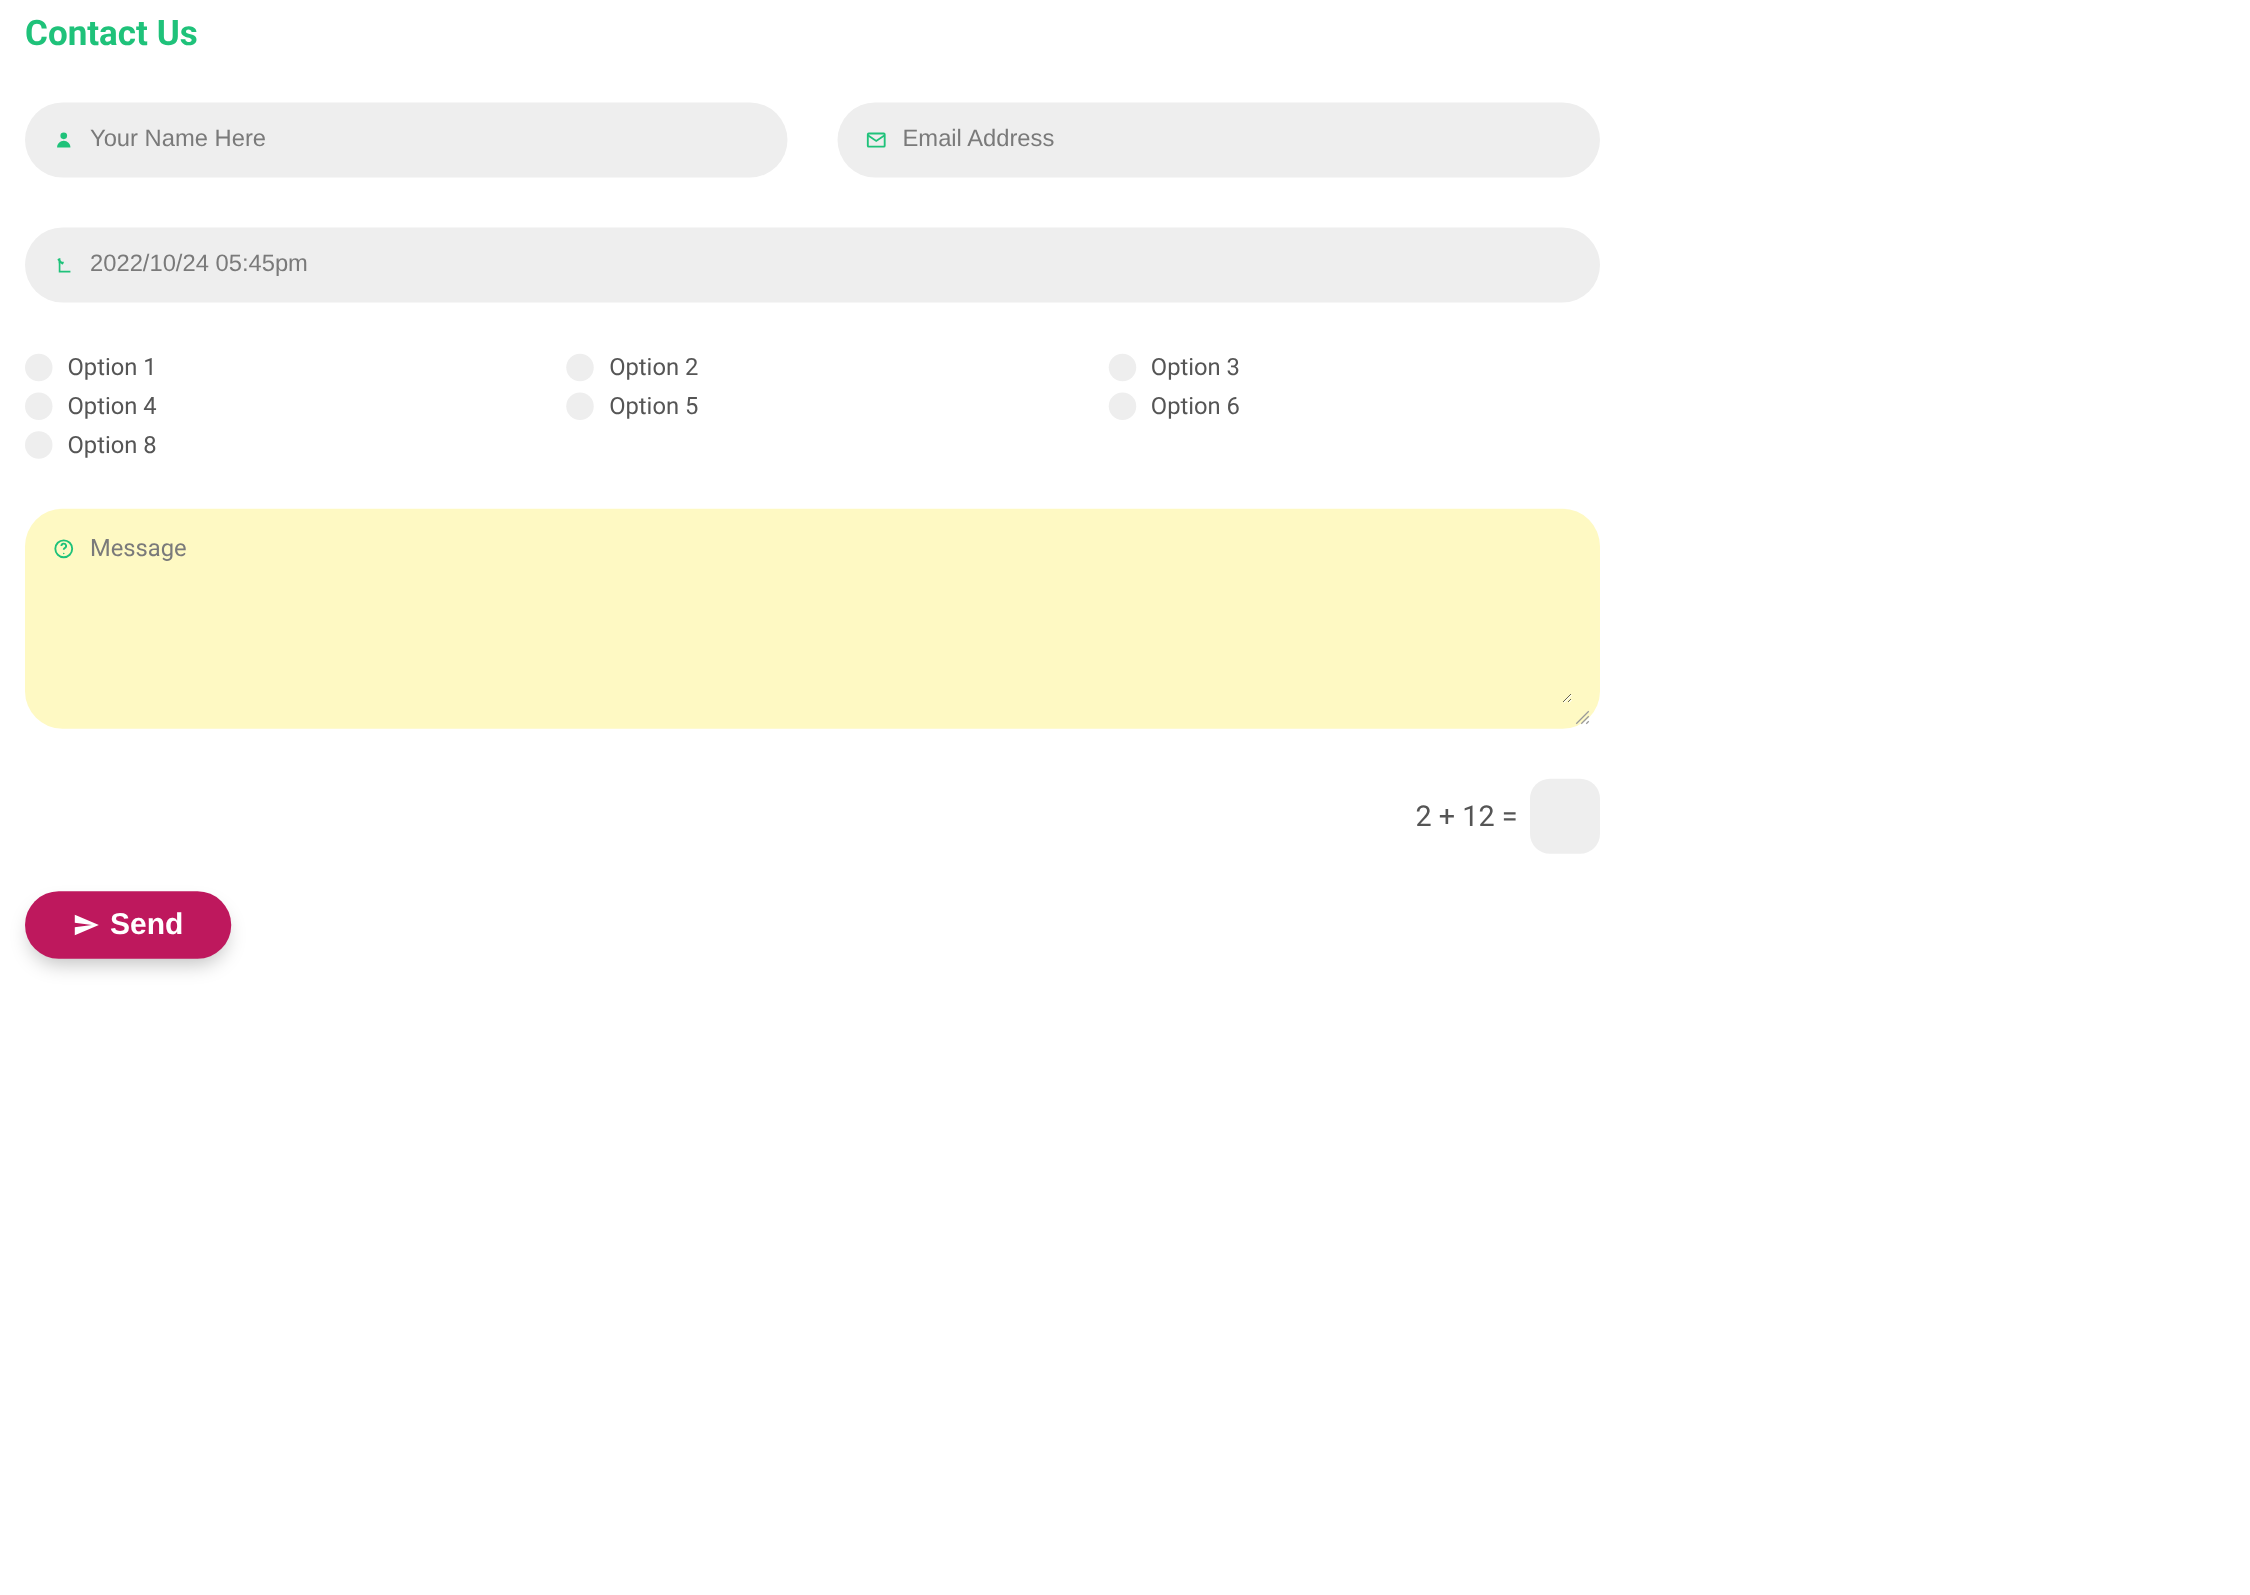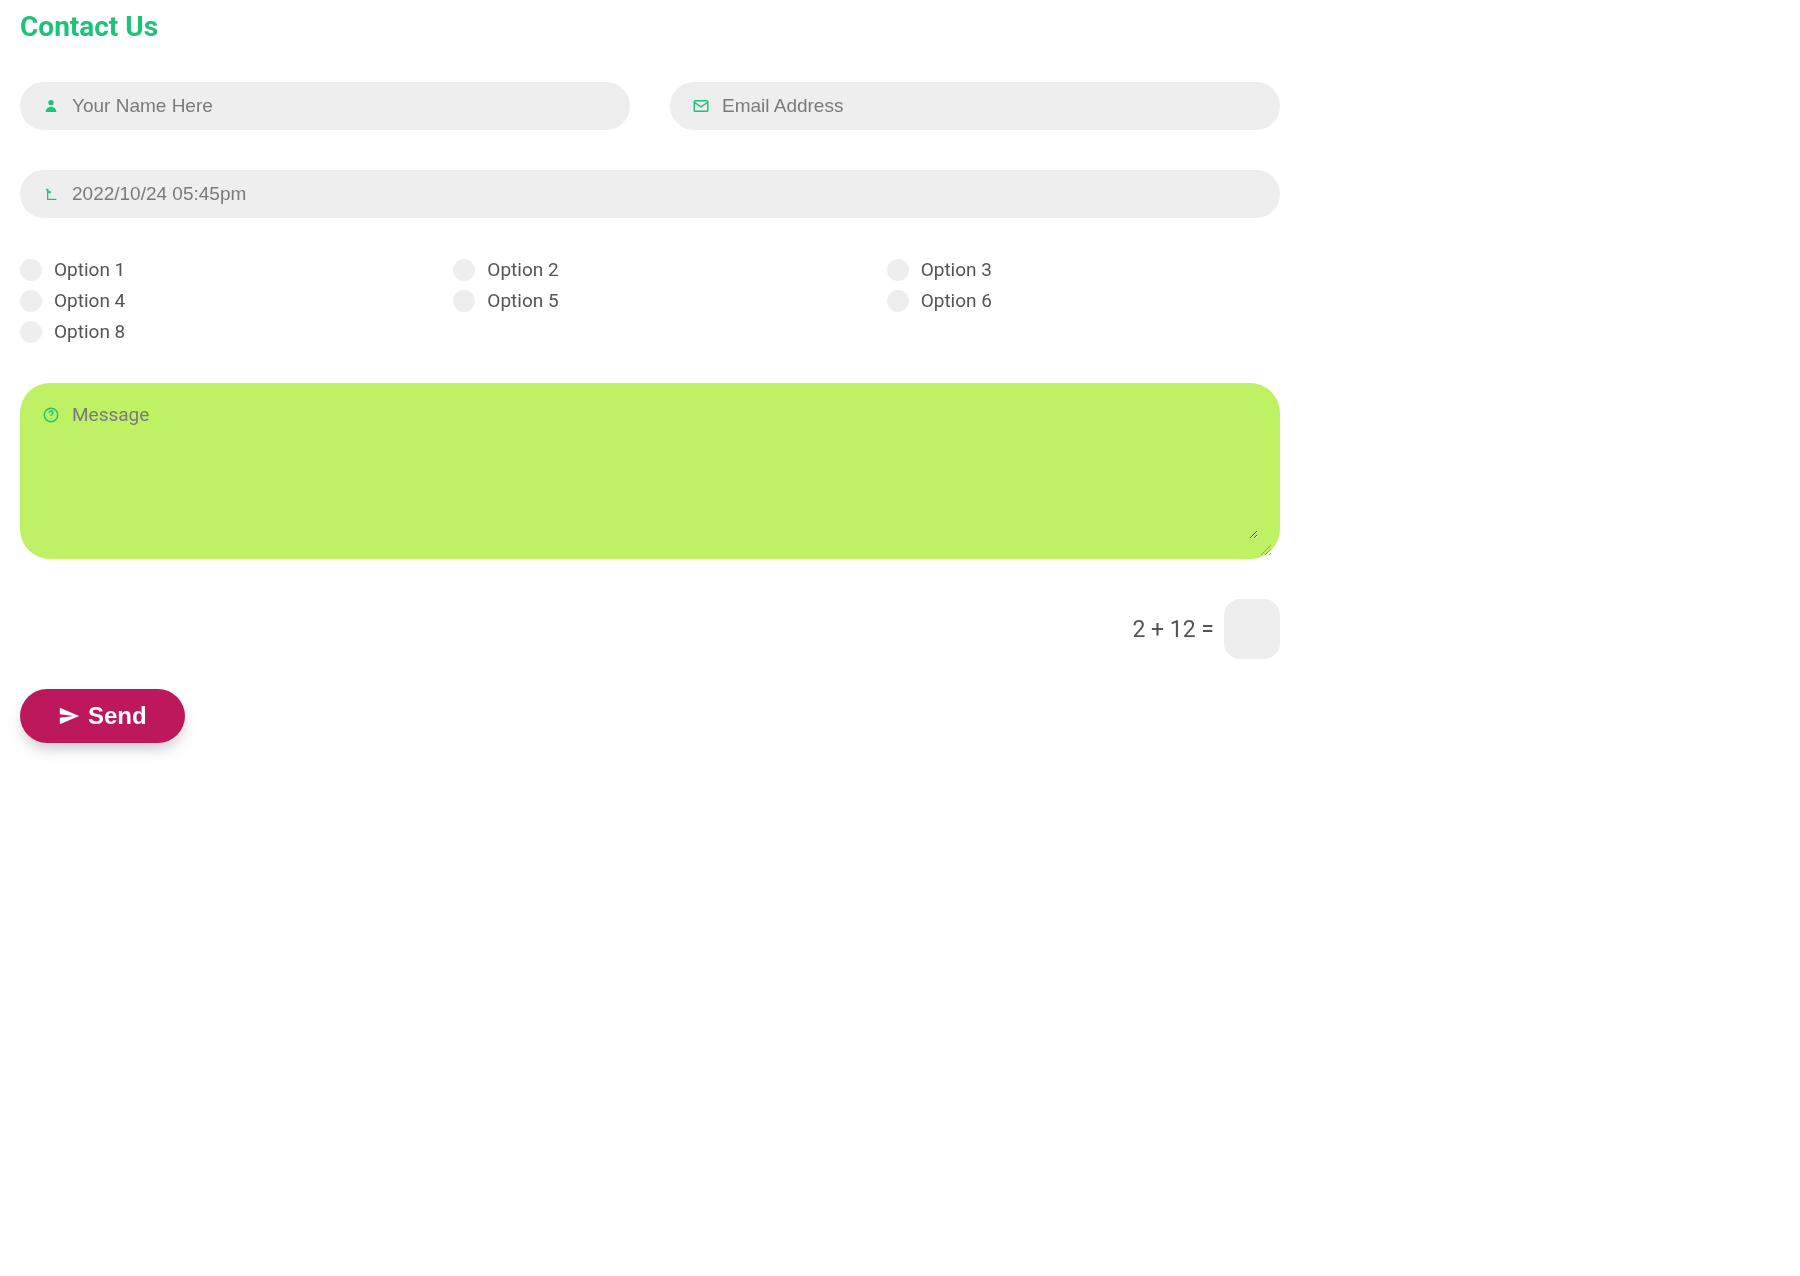--- a/index.html
+++ b/index.html
@@ -27,21 +27,21 @@
   .row {
     display: flex;
     gap: 40px;
   }
   .field {
     background: #eeeeee;
     border-radius: 30px;
     display: flex;
     align-items: center;
     padding: 0 22px;
-    height: 48px;
+    height: 60px;
     flex: 1;
   }
   .field .icon {
     color: #1fc27a;
     flex-shrink: 0;
     display: flex;
     align-items: center;
     justify-content: center;
     width: 18px;
     height: 18px;
@@ -110,21 +110,21 @@
     color: #888888;
     font-size: 18px;
   }
   .file-hint {
     color: #888888;
     font-size: 18px;
     margin-top: 12px;
   }
 
   .message-field {
-    background: #bef264;
+    background: #fef9c3;
     border-radius: 30px;
     padding: 20px 22px;
     display: flex;
     align-items: flex-start;
     min-height: 176px;
     position: relative;
   }
   .message-field .icon {
     color: #1fc27a;
     flex-shrink: 0;

